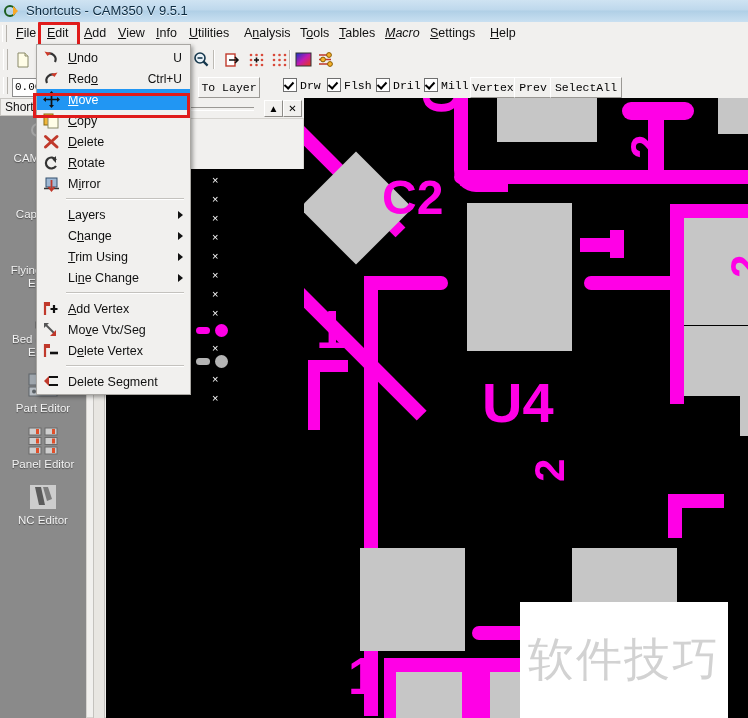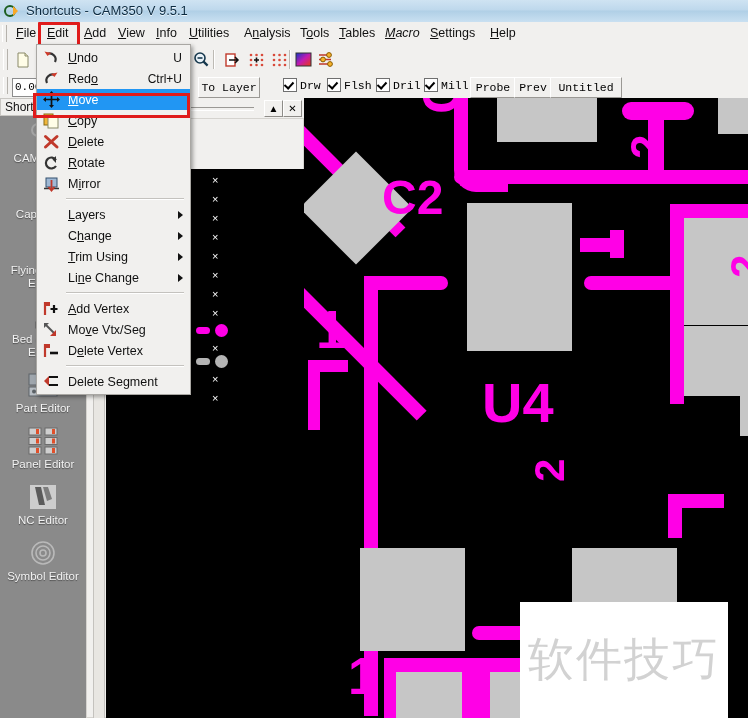--- a/index.html
+++ b/index.html
@@ -349,23 +349,23 @@
   </div>
   <div class="chk" style="left:376px;">
     <span class="chkbox"></span>
     <span class="chklabel">Dril</span>
   </div>
   <div class="chk" style="left:424px;">
     <span class="chkbox"></span>
     <span class="chklabel">Mill</span>
   </div>
 
-  <div class="flatbtn" style="left:470px;width:44px;">Probe</div>
+  <div class="flatbtn" style="left:470px;width:44px;">Vertex</div>
   <div class="flatbtn" style="left:514px;width:36px;">Prev</div>
-  <div class="flatbtn" style="left:550px;width:70px;">Untitled</div>
+  <div class="flatbtn" style="left:550px;width:70px;">SelectAll</div>
 
   <div class="sidebar">
     <div class="sb-tab">Shortcuts</div>
 
     <div class="sb-item" style="top:22px;">
       <div class="sb-ico">
         <svg width="30" height="26" viewBox="0 0 30 26">
             <circle cx="10" cy="8" r="6" fill="none" stroke="#a4a4a4" stroke-width="2"></circle>
             <circle cx="20" cy="17" r="6" fill="none" stroke="#a4a4a4" stroke-width="2"></circle>
           </svg>
@@ -447,32 +447,20 @@
       <div class="sb-ico">
         <svg width="30" height="28" viewBox="0 0 30 28">
             <rect x="2" y="2" width="26" height="24" fill="#cdcdcd"></rect>
             <path d="M7 4 L13 4 L17 22 L11 22 Z" fill="#5b5b5b"></path>
             <path d="M15 4 L20 4 L24 16 L19 18 Z" fill="#7d7d7d"></path>
           </svg>
       </div>
       <div class="sb-lab">NC Editor</div>
     </div>
 
-    <div class="sb-item" style="top:440px;">
-      <div class="sb-ico">
-        <svg width="32" height="30" viewBox="0 0 32 30">
-            <g fill="none" stroke="#b9b9b9" stroke-width="1.6">
-              <circle cx="16" cy="15" r="3"></circle>
-              <circle cx="16" cy="15" r="7"></circle>
-              <circle cx="16" cy="15" r="11"></circle>
-            </g>
-          </svg>
-      </div>
-      <div class="sb-lab">Symbol Editor</div>
-    </div>
   </div>
 
   <div class="mdi">
     <div class="mdi-bar">
       <div class="mdi-line"></div>
       <div class="mdi-btn" style="left:178px;">▲</div>
       <div class="mdi-btn" style="left:197px;">✕</div>
     </div>
     <div class="mdi-body">
       <div class="vscroll">

